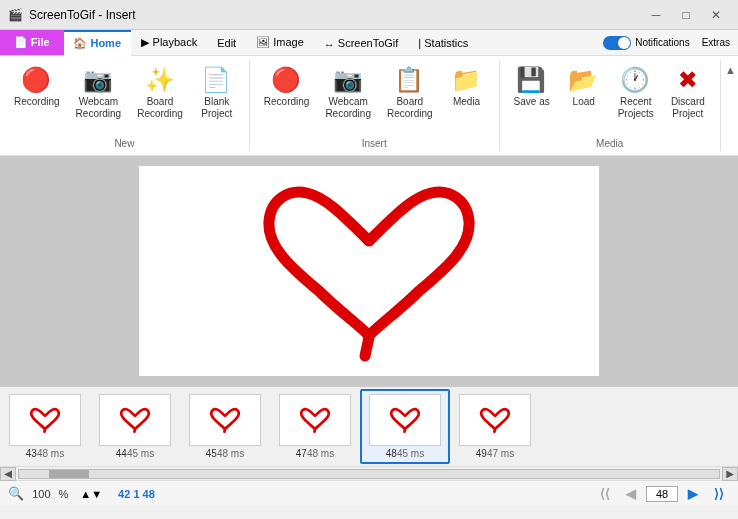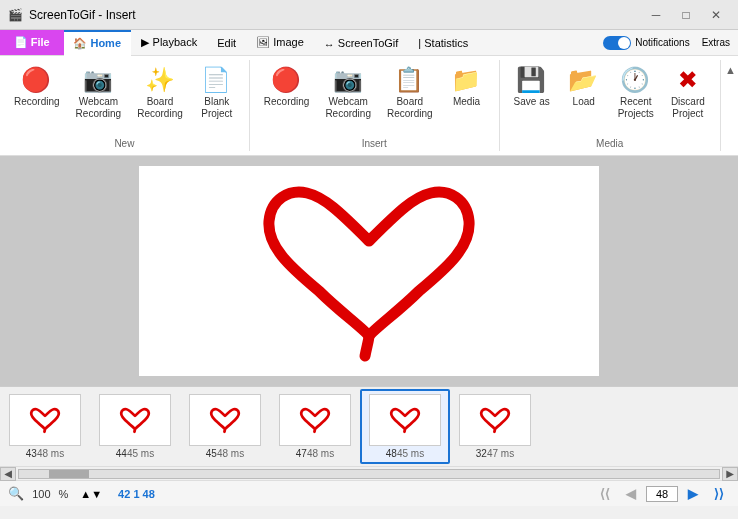--- a/index.html
+++ b/index.html
@@ -378,21 +378,21 @@
     </div>
   </div>
 
   <div class="film-item">
     <div class="film-frame">
       <svg width="58" height="42" viewBox="0 0 420 200">
         <path d="M210,165 C205,158 180,140 160,120 C130,95 108,75 110,50 C112,28 130,18 148,22 C165,26 180,40 210,70 C240,40 255,26 272,22 C290,18 308,28 310,50 C312,75 290,95 260,120 C240,140 215,158 210,165 Z M210,165 C210,168 208,175 206,185" fill="none" stroke="#dd0000" stroke-width="20" stroke-linejoin="round" stroke-linecap="round"></path>
       </svg>
     </div>
     <div class="film-info">
-      <span>32</span>
+      <span>49</span>
       <span class="film-ms">47 ms</span>
     </div>
   </div>
 </div>
 
 <div id="hscrollbar">
   <div class="scroll-arrow">◀</div>
   <div class="scroll-track">
     <div class="scroll-thumb"></div>
   </div>

